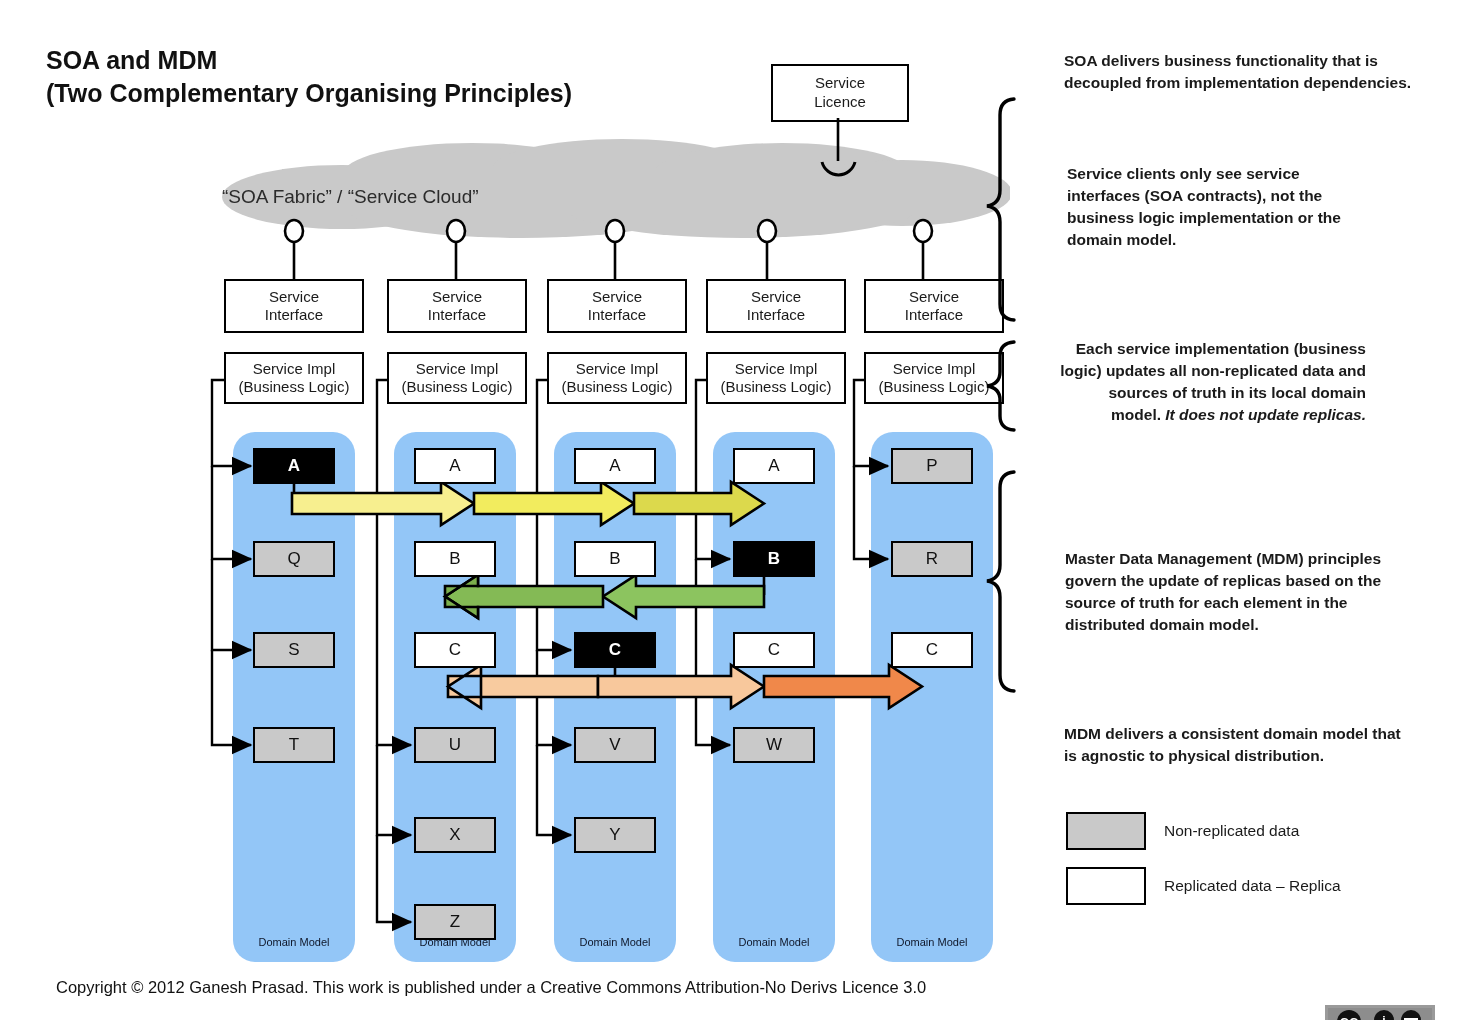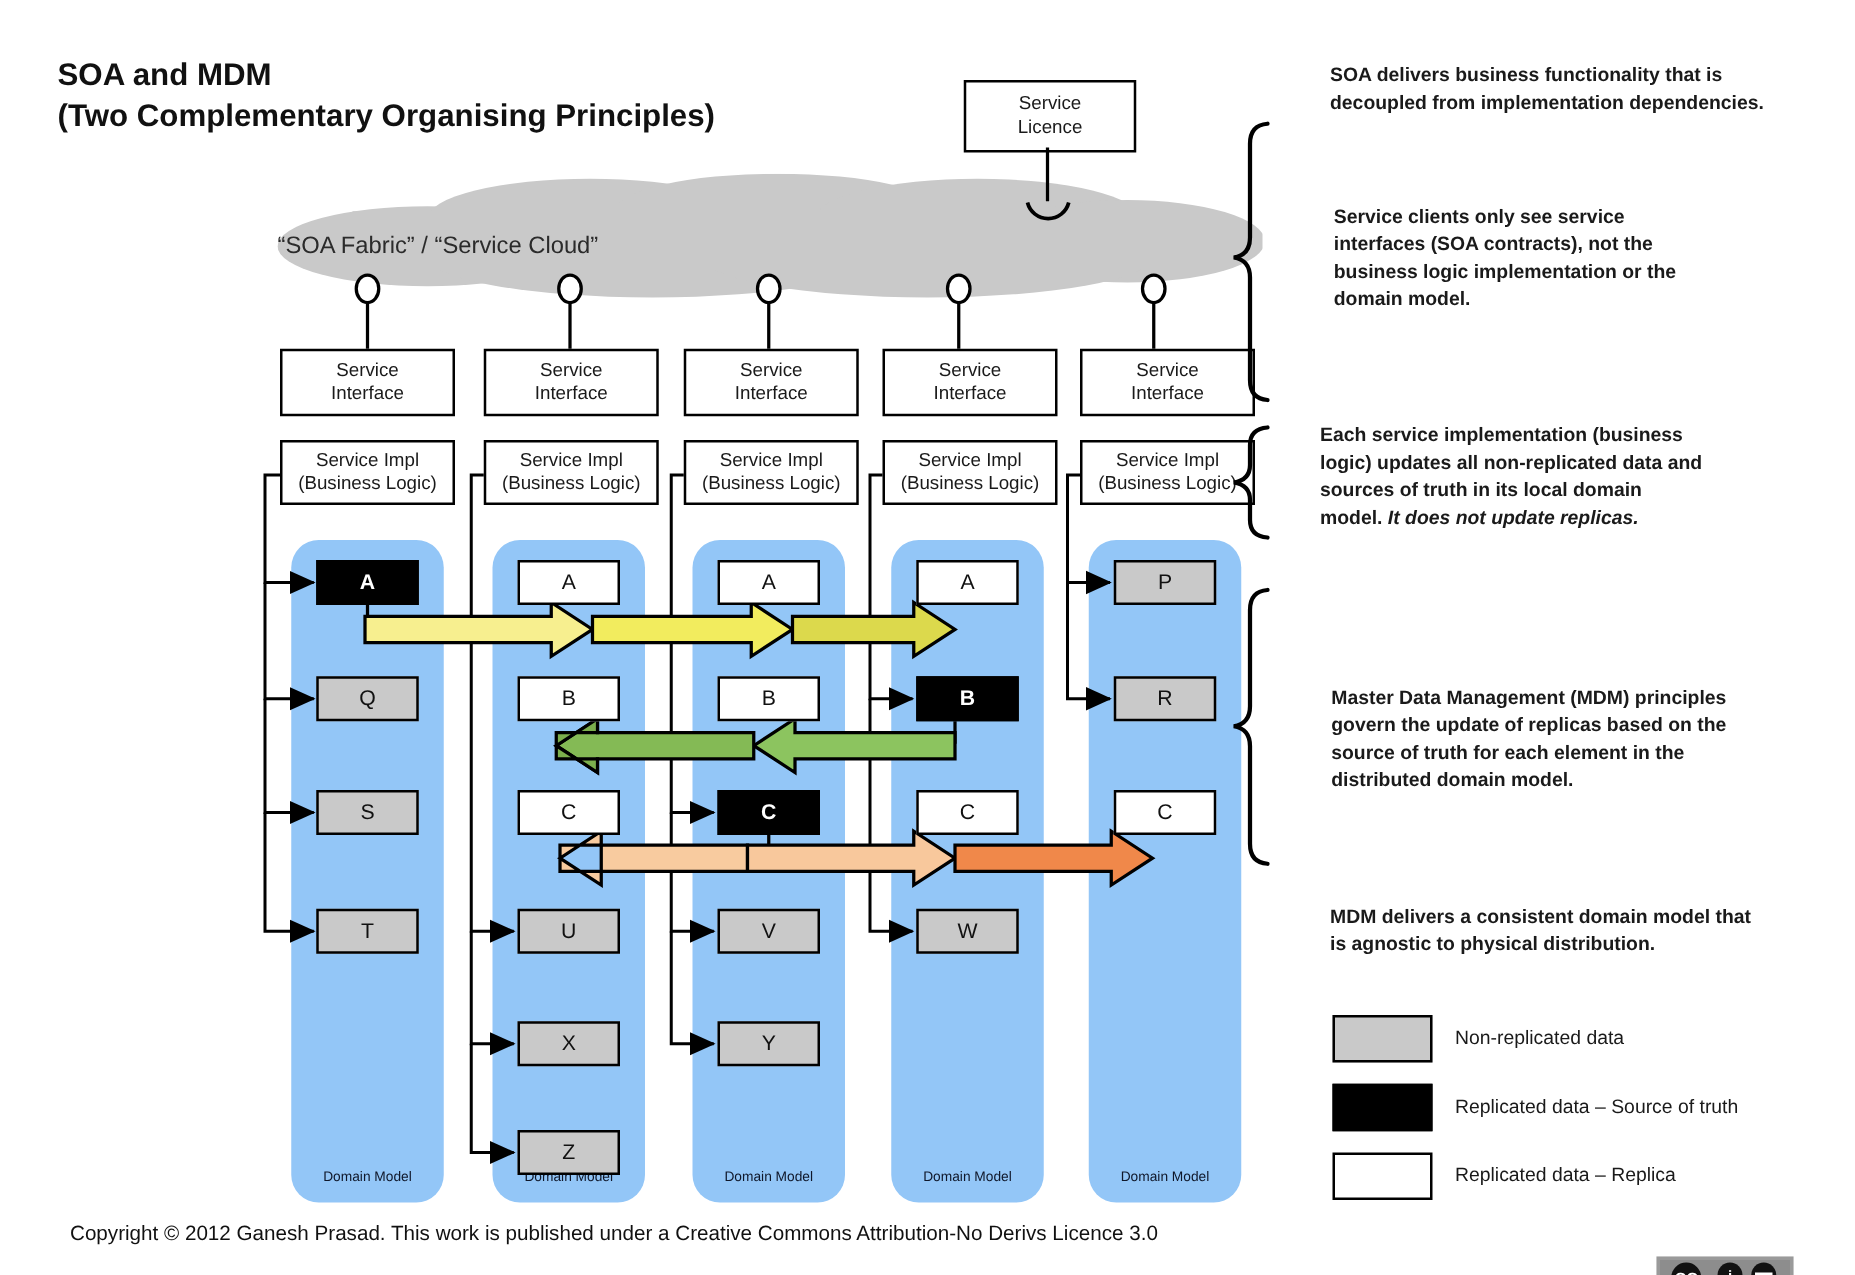--- a/index.html
+++ b/index.html
@@ -9,21 +9,21 @@
 
   
   #title{left:46px;top:44px;width:620px;font-size:25px;font-weight:bold;line-height:1.30;color:#111;}
   #title div{white-space:nowrap;}
 
   
   .note{font-size:15.5px;line-height:1.42;color:#1a1a1a;font-weight:bold;}
   .note.bold{font-weight:bold;}
   #note-soa{left:1064px;top:50px;width:370px;}
   #note-clients{left:1067px;top:163px;width:300px;}
-  #note-impl{left:1056px;top:338px;width:310px;}
+  #note-impl{left:1056px;top:338px;width:310px;text-align:right;}
   #note-mdm{left:1065px;top:548px;width:330px;}
   #note-mdm-bold{left:1064px;top:723px;width:340px;}
   .ital{font-style:italic;}
 
   
   #cloud{left:222px;top:139px;width:788px;height:100px;}
   #cloud svg{display:block;}
   #cloud-label{left:222px;top:186px;width:788px;text-align:left;font-size:19px;color:#2b2b2b;}
 
   
@@ -298,24 +298,20 @@
 <div class="abs note bold" id="note-soa">SOA delivers business functionality that is decoupled from implementation dependencies.</div>
 <div class="abs note" id="note-clients">Service clients only see service interfaces (SOA contracts), not the business logic implementation or the domain model.</div>
 <div class="abs note" id="note-impl"><span>Each service implementation (business logic) updates all non-replicated data and sources of truth in its local domain model. </span><span class="ital">It does not update replicas.</span></div>
 <div class="abs note" id="note-mdm">Master Data Management (MDM) principles govern the update of replicas based on the source of truth for each element in the distributed domain model.</div>
 <div class="abs note bold" id="note-mdm-bold">MDM delivers a consistent domain model that is agnostic to physical distribution.</div>
 
 <div class="abs" id="legend">
   <div class="lgrow">
     <div class="lgswatch" style="background:#c9c9c9;"></div>
     <div class="lgtext">Non-replicated data</div>
-  </div>
-  <div class="lgrow">
-    <div class="lgswatch" style="background:#000000;"></div>
-    <div class="lgtext">Replicated data – Source of truth</div>
   </div>
   <div class="lgrow">
     <div class="lgswatch" style="background:#ffffff;"></div>
     <div class="lgtext">Replicated data – Replica</div>
   </div>
 </div>
 
 <div class="abs" id="copyright">Copyright © 2012 Ganesh Prasad. This work is published under a Creative Commons Attribution-No Derivs Licence 3.0</div>
 <div class="abs" id="cc-badge">
   <svg width="110" height="40" viewBox="0 0 110 40">

